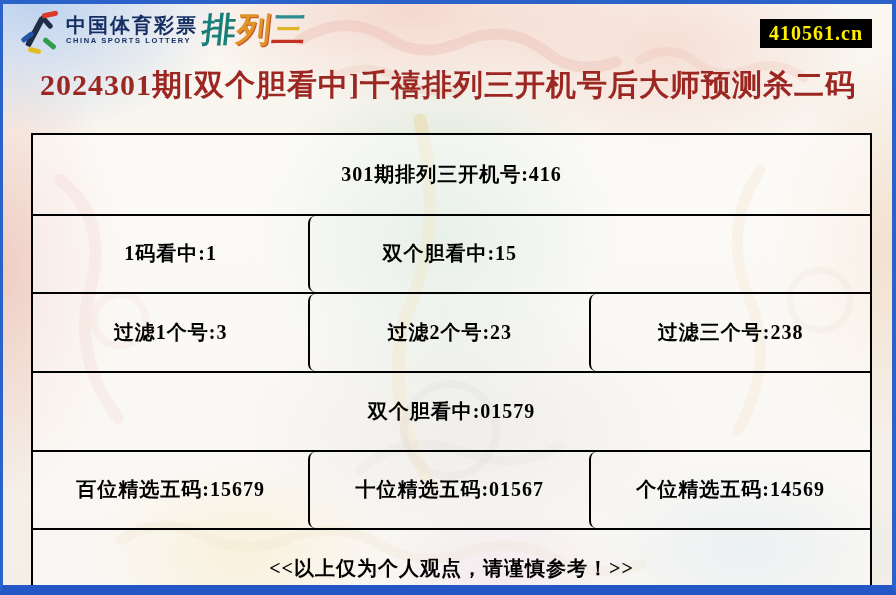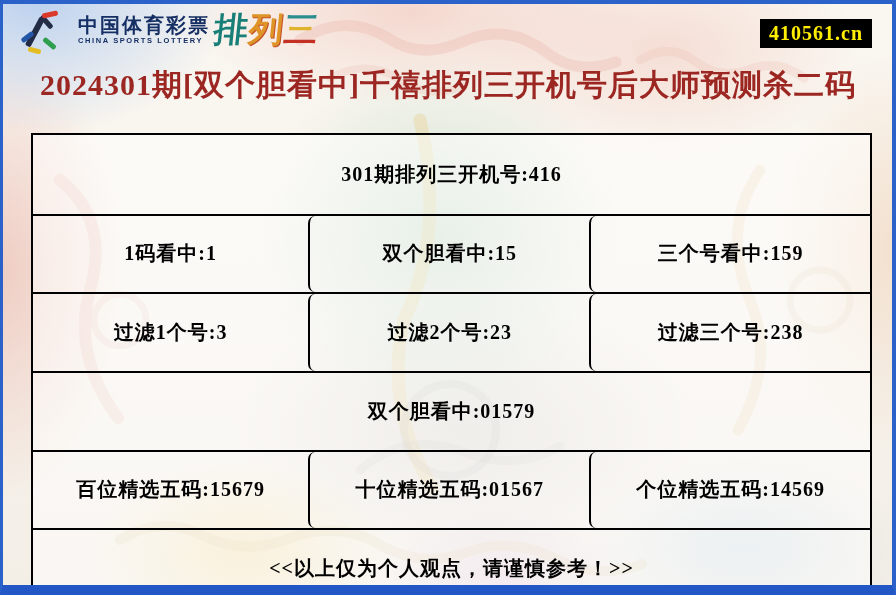--- a/index.html
+++ b/index.html
@@ -26,21 +26,21 @@
   
   .logo{position:absolute;left:20px;top:8px;height:50px;display:flex;align-items:flex-start;z-index:5;cursor:pointer;}
   .logo-icon{position:relative;width:40px;height:46px;margin-top:4px;}
   .logo-icon span{position:absolute;border-radius:2px;}
   .st1{width:6px;height:32px;background:#232c46;left:12px;top:4px;transform:rotate(28deg);}
   .st2{width:5px;height:16px;background:#232c46;left:24px;top:2px;transform:rotate(-42deg);}
   .st3{width:16px;height:5px;background:#d93a2b;left:22px;top:0px;transform:rotate(-12deg);}
   .st4{width:5px;height:14px;background:#2456a8;left:5px;top:18px;transform:rotate(52deg);}
   .st5{width:5px;height:15px;background:#2f9e4f;left:27px;top:24px;transform:rotate(-50deg);}
   .st6{width:13px;height:5px;background:#e3bc22;left:8px;top:36px;transform:rotate(14deg);}
-  .brand{margin-left:18px;margin-top:6px;}
+  .brand{margin-left:6px;margin-top:6px;}
   .brand-cn{font-family:"Liberation Sans","DejaVu Sans",sans-serif;font-weight:bold;color:#152e63;font-size:20px;letter-spacing:2px;line-height:22px;}
   .brand-en{font-family:Liberation Sans, sans-serif;font-weight:bold;color:#152e63;font-size:7.5px;letter-spacing:1.6px;line-height:9px;}
   .game-name{font-weight:bold;font-size:34px;line-height:44px;margin-left:4px;transform:skewX(-6deg);letter-spacing:1px;}
   .gc0{color:#177f78;}
   .gc1{color:#de9427;text-shadow:1px 1px 0 #c4502a;}
   .gc2{background:linear-gradient(180deg,#2a8d8f 0%,#2a8d8f 32%,#e0b32c 40%,#e0b32c 62%,#c43124 72%,#c43124 100%);
        -webkit-background-clip:text;background-clip:text;color:transparent;}
   
   .badge{position:absolute;right:24px;top:19px;width:112px;height:29px;background:#000;z-index:5;
     display:flex;align-items:center;justify-content:center;color:#ffee00;
@@ -100,21 +100,20 @@
 
   <div class="title">2024301期[双个胆看中]千禧排列三开机号后大师预测杀二码</div>
 
   <div class="ptable">
     <div class="trow full">
       <div class="cell">301期排列三开机号:416</div>
     </div>
     <div class="trow triple">
       <div class="cell">1码看中:1</div>
       <div class="cell vline">双个胆看中:15</div>
-      <div class="cell vline">三个号看中:159</div>
     </div>
     <div class="trow triple">
       <div class="cell">过滤1个号:3</div>
       <div class="cell vline">过滤2个号:23</div>
       <div class="cell vline">过滤三个号:238</div>
     </div>
     <div class="trow full">
       <div class="cell">双个胆看中:01579</div>
     </div>
     <div class="trow triple">

